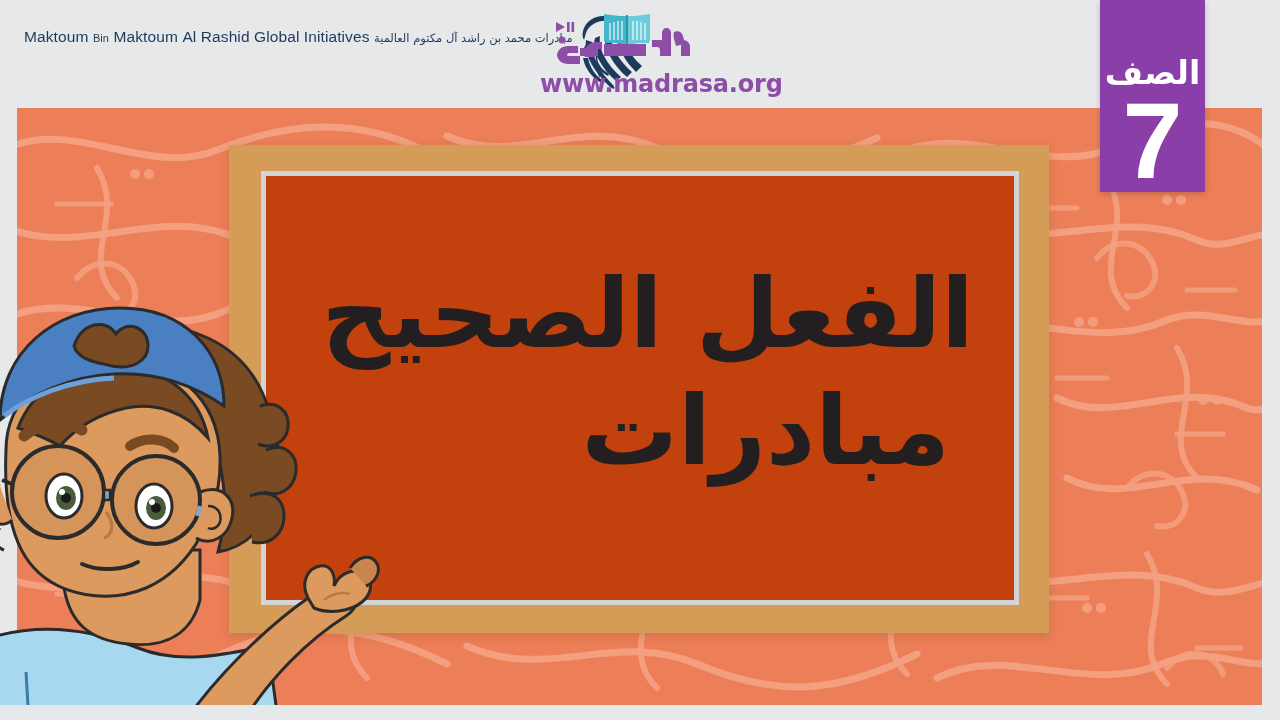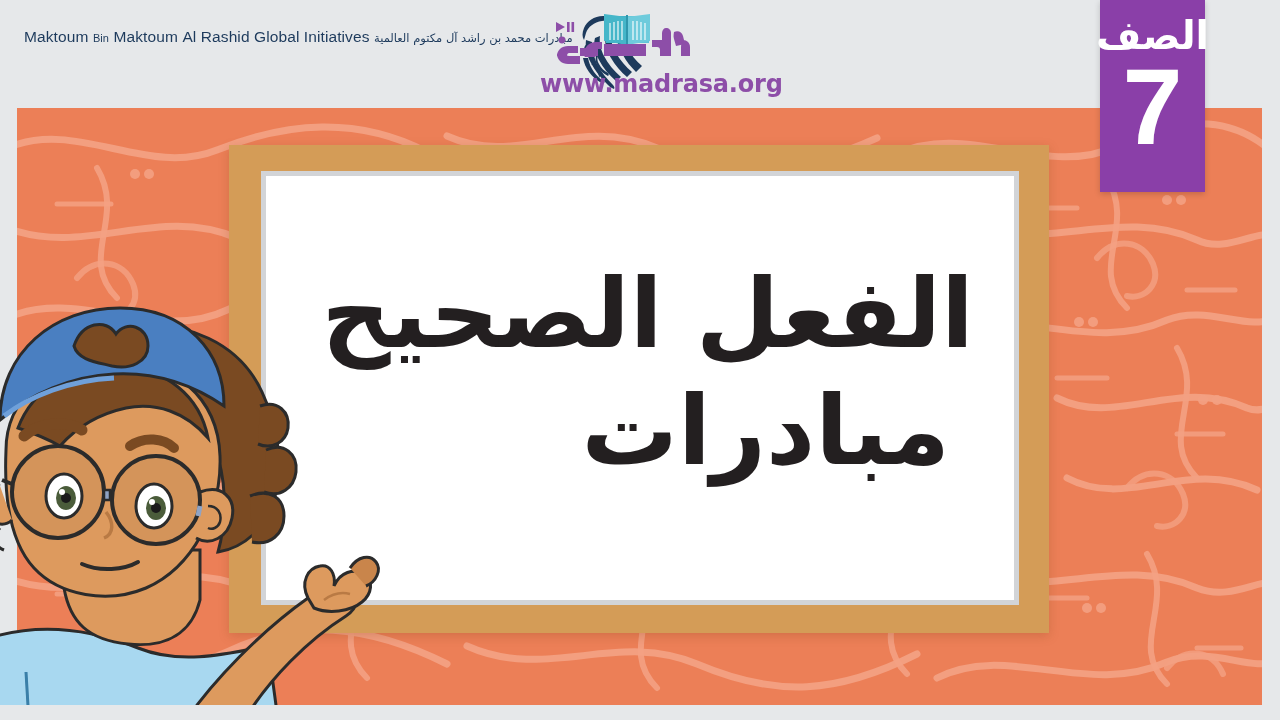--- a/index.html
+++ b/index.html
@@ -43,43 +43,43 @@
 
   
   .grade-badge{
     position:absolute;left:1100px;top:0;width:105px;height:192px;
     background:#8a3fa8;z-index:40;
     display:flex;flex-direction:column;align-items:center;justify-content:flex-start;
     padding-top:16px;box-sizing:border-box;
     box-shadow:0 2px 6px rgba(0,0,0,.18);
   }
   .grade-label{
-    color:#ffffff;font-size:39px;font-weight:bold;line-height:1;
-    direction:rtl;font-family:"DejaVu Sans",sans-serif;
+    color:#ffffff;font-size:33px;font-weight:bold;line-height:1;
+    direction:rtl;font-family:"DejaVu Sans",sans-serif;margin-top:40px;
   }
   .grade-number{
     color:#ffffff;font-size:108px;font-weight:bold;line-height:.92;margin-top:2px;
     font-family:"Liberation Sans",sans-serif;
   }
 
   
   .panel{
     position:absolute;left:17px;top:108px;width:1245px;height:597px;
     background:#ec7f57;overflow:hidden;
   }
   .panel-svg{position:absolute;inset:0;width:100%;height:100%;}
 
   
   .board-frame{
     position:absolute;left:229px;top:145px;width:820px;height:488px;
     background:#d49c57;z-index:20;
     box-shadow:0 3px 10px rgba(120,60,20,.22);
   }
   .board-mat{position:absolute;left:32px;top:26px;right:30px;bottom:28px;background:#d2d4d7;}
-  .board-face{position:absolute;left:5px;top:5px;right:5px;bottom:5px;background:#ffffff;}
+  .board-face{position:absolute;left:5px;top:5px;right:5px;bottom:5px;background:#c2410c;}
   .board-title{
     position:absolute;left:0;right:40px;top:84px;
     direction:rtl;text-align:right;color:#231f20;
     font-family:"DejaVu Sans",sans-serif;font-weight:bold;
     line-height:1.14;
   }
   .board-title .l1{display:block;font-size:96px;letter-spacing:-1px;}
   .board-title .l2{display:block;font-size:96px;margin-top:8px;padding-right:24px;}
 
   

